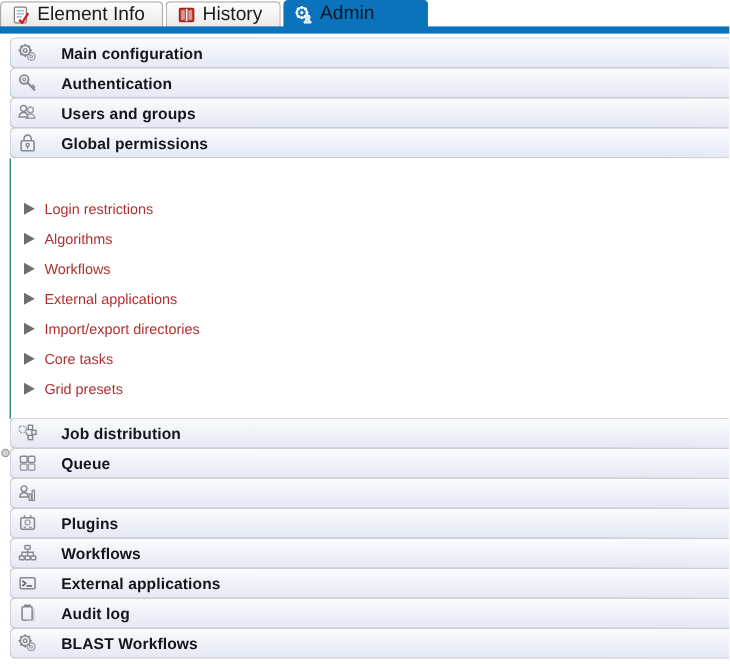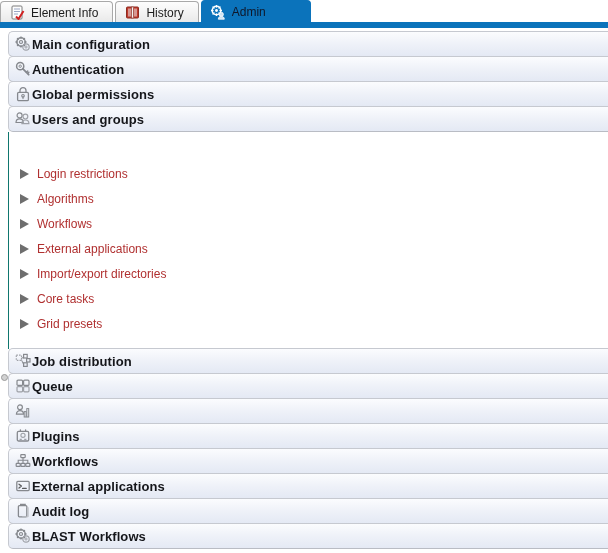--- a/index.html
+++ b/index.html
@@ -30,21 +30,21 @@
     align-items: flex-end;
   }
   .tab {
     position: relative;
     height: 22px;
     display: flex;
     align-items: center;
     gap: 6px;
     padding: 0 14px 0 9px;
     box-sizing: border-box;
-    font-size: 12px;
+    font-size: 16px;
     color: #1b1b1b;
     background: linear-gradient(to bottom, #fdfdfd 0%, #f2f2f2 55%, #e8e8e8 100%);
     border: 1px solid #a9a9a9;
     border-bottom: none;
     border-radius: 4px 4px 0 0;
     margin-right: 2px;
     white-space: nowrap;
   }
   .tab.selected {
     background: #0b73bb;
@@ -97,21 +97,21 @@
     display: flex;
     align-items: center;
     box-sizing: border-box;
     background: linear-gradient(to bottom, #fbfcfe 0%, #eef1f8 52%, #e4e9f4 100%);
     border: 1px solid #c6c9d0;
     border-right: none;
     border-radius: 5px 0 0 5px;
     border-bottom-color: #b9bcc4;
     margin-top: -1px;
     padding-left: 6px;
-    gap: 1px;
+    gap: 20px;
   }
   .section:first-of-type { margin-top: 0; }
   .section-label {
     font-size: 13px;
     font-weight: bold;
     color: #15161a;
     letter-spacing: .1px;
     line-height: 1;
     white-space: nowrap;
   }
@@ -234,39 +234,39 @@
         <path d="M7.7 7.7l6 6" stroke="#6f7277" stroke-width="1.8" stroke-linecap="round"></path>
         <path d="M11.3 11.3l1.4-1.4M12.6 12.6l1.3-1.3" stroke="#6f7277" stroke-width="1.4" stroke-linecap="round"></path>
       </svg>
     </span>
     <span class="section-label">Authentication</span>
   </div>
 
   <div class="section">
     <span class="sicon">
       <svg viewBox="0 0 16 16" width="16" height="16">
+        <circle cx="4.6" cy="4.4" r="2.5" fill="none" stroke="#6f7277" stroke-width="1.2"></circle>
+        <path d="M1 11.5c0-2.3 1.6-3.7 3.6-3.7s3.6 1.4 3.6 3.7z" fill="none" stroke="#6f7277" stroke-width="1.2"></path>
+        <circle cx="10.4" cy="5.6" r="2.4" fill="none" stroke="#8d9096" stroke-width="1.2"></circle>
+        <path d="M6.9 12.6c0-2.2 1.6-3.6 3.5-3.6s3.5 1.4 3.5 3.6z" fill="none" stroke="#8d9096" stroke-width="1.2"></path>
+      </svg>
+    </span>
+    <span class="section-label">Users and groups</span>
+  </div>
+
+  <div class="section">
+    <span class="sicon">
+      <svg viewBox="0 0 16 16" width="16" height="16">
         <rect x="2.6" y="6.3" width="10.8" height="8.4" rx="1.2" fill="none" stroke="#6f7277" stroke-width="1.3"></rect>
         <path d="M5 6.3V4.6a3 3 0 0 1 6 0v1.7" fill="none" stroke="#6f7277" stroke-width="1.3"></path>
         <circle cx="8" cy="9.8" r="1.3" fill="none" stroke="#6f7277" stroke-width="1.1"></circle>
         <path d="M8 10.8v1.8" stroke="#6f7277" stroke-width="1.1" stroke-linecap="round"></path>
       </svg>
     </span>
     <span class="section-label">Global permissions</span>
-  </div>
-
-  <div class="section">
-    <span class="sicon">
-      <svg viewBox="0 0 16 16" width="16" height="16">
-        <circle cx="4.6" cy="4.4" r="2.5" fill="none" stroke="#6f7277" stroke-width="1.2"></circle>
-        <path d="M1 11.5c0-2.3 1.6-3.7 3.6-3.7s3.6 1.4 3.6 3.7z" fill="none" stroke="#6f7277" stroke-width="1.2"></path>
-        <circle cx="10.4" cy="5.6" r="2.4" fill="none" stroke="#8d9096" stroke-width="1.2"></circle>
-        <path d="M6.9 12.6c0-2.2 1.6-3.6 3.5-3.6s3.5 1.4 3.5 3.6z" fill="none" stroke="#8d9096" stroke-width="1.2"></path>
-      </svg>
-    </span>
-    <span class="section-label">Users and groups</span>
   </div>
 
   <div class="section-body">
 
     <div class="tree-item">
       <span class="arrow"></span>
       <span class="tree-label">Login restrictions</span>
     </div>
 
     <div class="tree-item">

